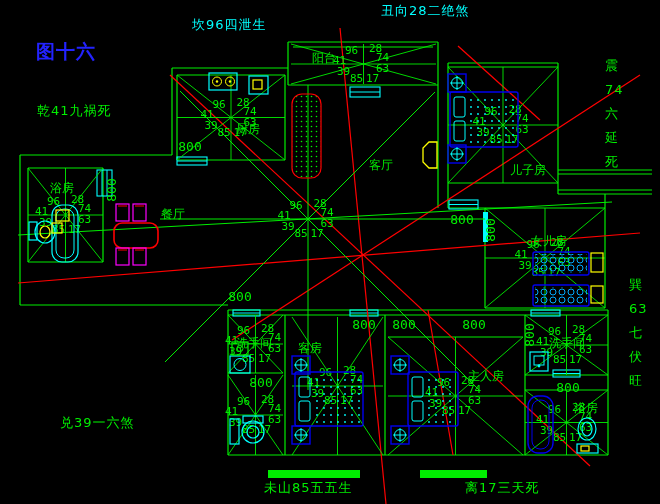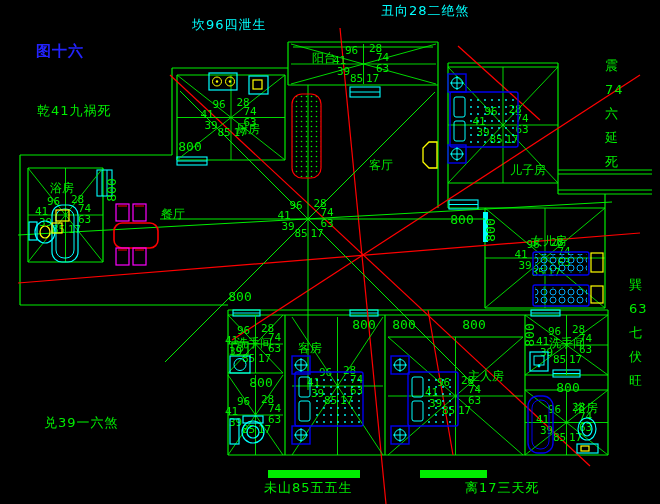--- a/index.html
+++ b/index.html
@@ -1,21 +1,21 @@
 <!DOCTYPE html>
 <html><head>
 <meta charset="utf-8">
 <style>
   html,body{margin:0;padding:0;background:#000;}
   #stage{position:relative;width:660px;height:504px;background:#000;overflow:hidden;
          font-family:"DejaVu Sans",sans-serif;}
   #plan{position:absolute;left:0;top:0;}
   .ann{position:absolute;white-space:nowrap;font-size:13px;line-height:15px;
        font-family:"DejaVu Sans",sans-serif;letter-spacing:1px;}
-  .cyan{color:#00ffff;text-align:right;} .green{color:#00ee00;} .blue{color:#2323ff;font-size:15px;font-weight:bold;}
+  .cyan{color:#00ffff;text-align:right;} .green{color:#00ee00;} .blue{color:#2323ff;font-size:19px;font-weight:bold;}
   .vcol{display:flex;flex-direction:column;}
   .vcol div{height:24px;}
 </style>
 </head>
 <body>
 
 <div id="stage">
   <svg id="plan" width="660" height="504" xmlns="http://www.w3.org/2000/svg">
       <defs>
         <pattern id="dots" width="7" height="7" patternUnits="userSpaceOnUse">
@@ -429,21 +429,21 @@
       <g>
         <rect x="577" y="444" width="21" height="9" rx="0" stroke="#00ffff" fill="none" stroke-width="1.2"></rect>
         <rect x="581" y="446" width="8" height="5" rx="0" stroke="#ffff00" fill="none" stroke-width="1.2"></rect>
       </g>
     </svg>
 
   <div class="ann blue" style="left:36px;top:44px">图十六</div>
   <div class="ann cyan" style="left:381px;top:3px">丑向28二绝煞</div>
   <div class="ann cyan" style="left:192px;top:17px">坎96四泄生</div>
   <div class="ann green" style="left:37px;top:103px">乾41九祸死</div>
-  <div class="ann green" style="left:44px;top:415px">兑39一六煞</div>
+  <div class="ann green" style="left:60px;top:415px">兑39一六煞</div>
   <div class="ann green" style="left:264px;top:480px">未山85五五生</div>
   <div class="ann green" style="left:465px;top:480px">离17三天死</div>
   <div class="ann green vcol" style="left:605px;top:58px">
     <div>震</div>
     <div>74</div>
     <div>六</div>
     <div>延</div>
     <div>死</div>
   </div>
   <div class="ann green vcol" style="left:629px;top:277px">

